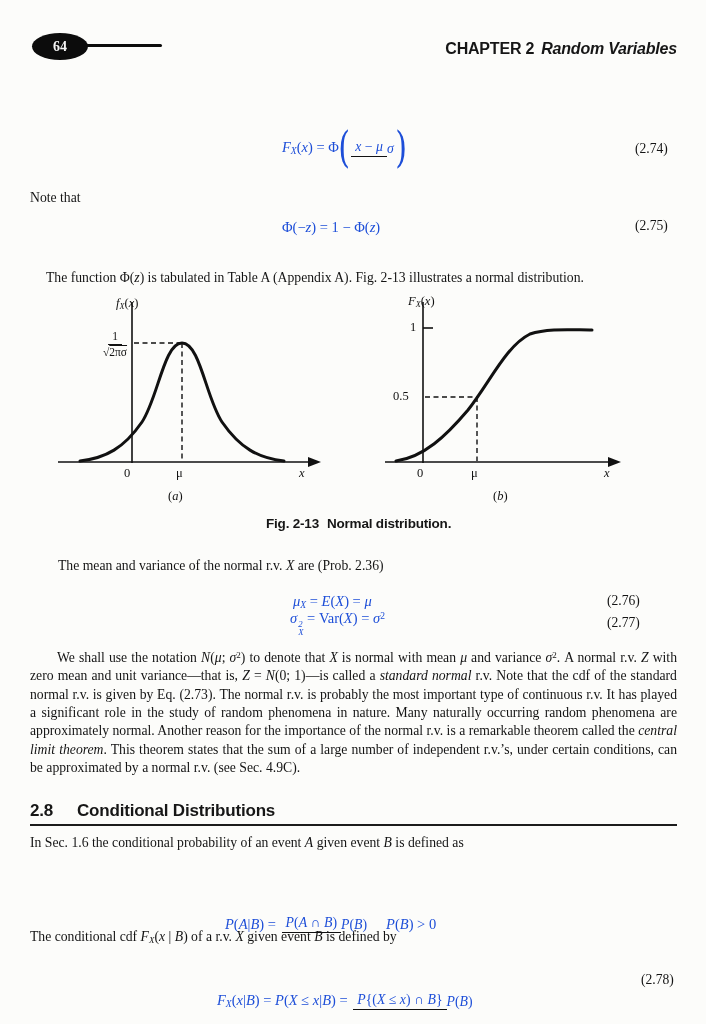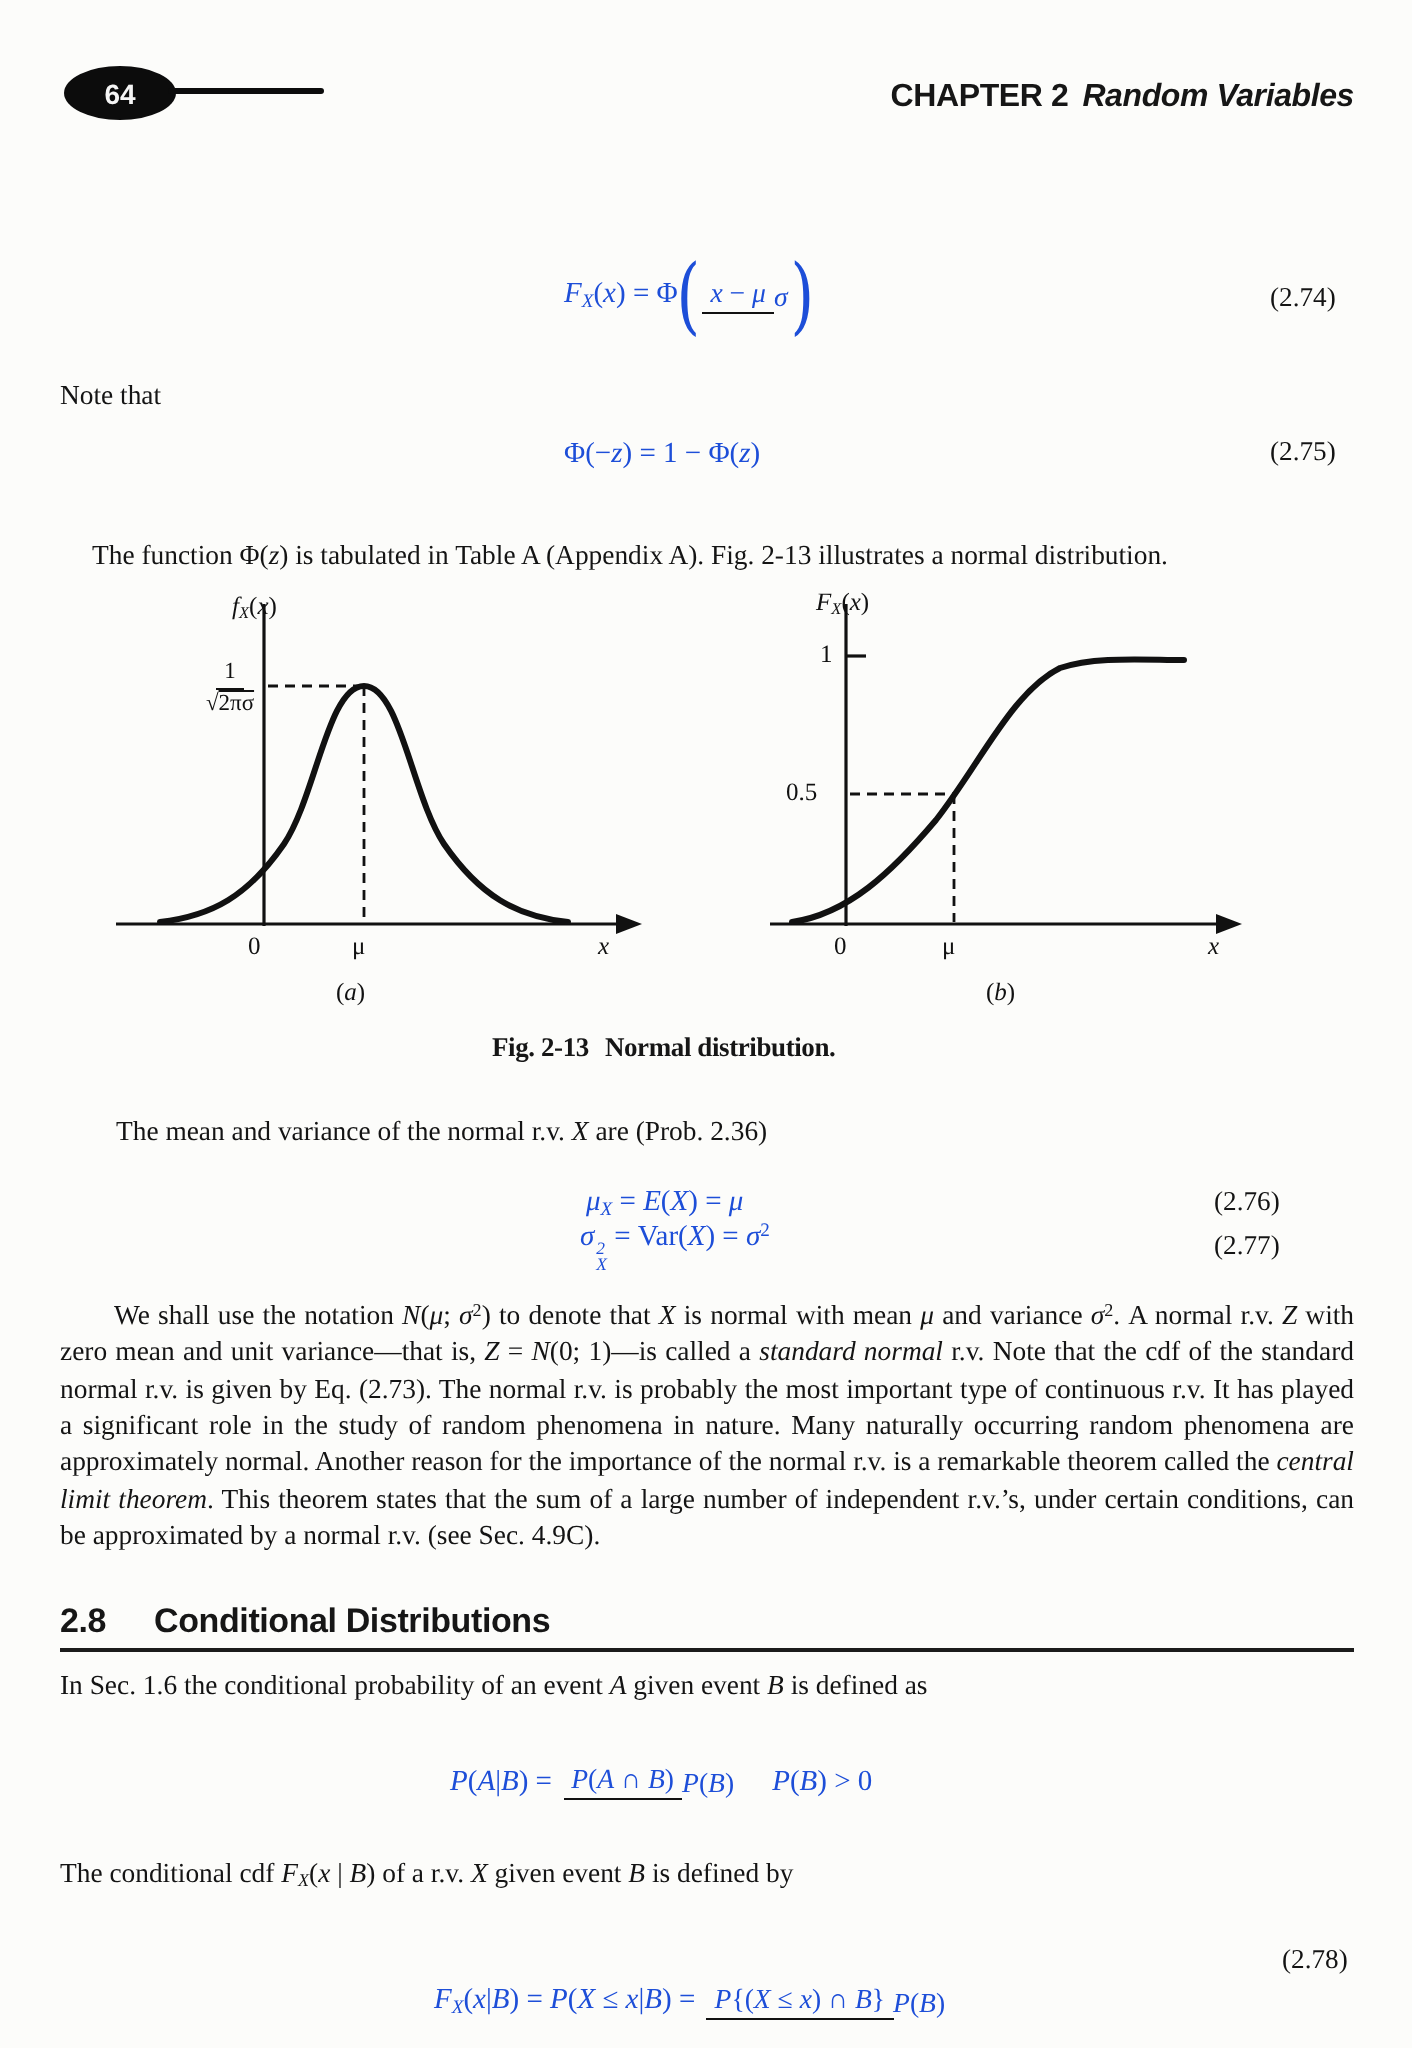--- a/index.html
+++ b/index.html
@@ -6,21 +6,21 @@
   .page{
     position:relative; width:706px; height:1024px; overflow:hidden;
     background:#fcfcfa; color:#161616;
     font-family:"Liberation Serif","DejaVu Serif",serif;
   }
   
   .badge{
     position:absolute; left:32px; top:33px; width:56px; height:27px;
     background:#0c0c0c; border-radius:50%;
     display:flex; align-items:center; justify-content:center;
-    color:#f5f5f5; font-family:Liberation Sans, sans-serif; font-weight:bold; font-size:14px;
+    color:#f5f5f5; font-family:Liberation Serif, serif; font-weight:bold; font-size:14px;
   }
   .badge-line{position:absolute; left:84px; top:44px; width:78px; height:3.4px; background:#0c0c0c; border-radius:2px;}
   .chapter{
     position:absolute; right:29px; top:40px;
     font-family:"Liberation Sans",sans-serif; font-weight:bold; font-size:16px;
     letter-spacing:-0.2px; white-space:pre;
   }
   .chapter .ct{font-style:italic; margin-left:7px;}
   
   .t{position:absolute; font-size:13.7px; line-height:18.3px; color:#141414;}
@@ -41,22 +41,22 @@
   .bigparen{font-size:42px; font-weight:400; line-height:0.9; display:inline-block;
             transform:scaleX(0.72); margin:0 -3px; font-family:"DejaVu Serif",serif;}
   
   .fig{position:absolute; left:0; top:0; width:706px; height:1024px; pointer-events:none;}
   .figsvg{position:absolute; left:0; top:282px;}
   .flab{position:absolute; font-size:12.5px; color:#111; white-space:pre;}
   .pfrac{position:absolute; left:96px; top:330px; width:38px; text-align:center;
          font-size:11.5px; line-height:1.1; color:#111;}
   .pfrac .fnum{display:block; border-bottom:1.2px solid #111; padding-bottom:1px; width:14px; margin:0 auto;}
   .pfrac .fden{display:block; padding-top:1px;}
-  .caption{position:absolute; left:246px; top:516px;
-           font-family:Liberation Serif, serif; font-weight:bold; font-size:13.5px; letter-spacing:-0.2px;}
+  .caption{position:absolute; left:266px; top:516px;
+           font-family:Liberation Sans, sans-serif; font-weight:bold; font-size:13.5px; letter-spacing:-0.2px;}
   .caption .cap2{margin-left:8px;}
   
   .sechead{position:absolute; left:30px; top:801px; font-family:"Liberation Sans",sans-serif;
            font-weight:bold; font-size:17px; letter-spacing:-0.2px;}
   .sechead .stitle{margin-left:24px;}
   .secrule{position:absolute; left:30px; top:824px; width:647px; height:2.4px; background:#1c1c1c;}
 </style>
 </head>
 <body>
 
@@ -145,21 +145,21 @@
   </div>
   <div class="eqnum" style="left:607px; top:615px;">(2.77)</div>
 
   <p class="t just" style="left:30px; top:646px; width:647px; margin:0; text-indent:27px;"><span>We shall use the notation </span><span class="r-i">N</span><span>(</span><span class="r-i">μ</span><span>; </span><span class="r-i">σ</span><span class="r-sup">2</span><span>) to denote that </span><span class="r-i">X</span><span> is normal with mean </span><span class="r-i">μ</span><span> and variance </span><span class="r-i">σ</span><span class="r-sup">2</span><span>. A normal r.v. </span><span class="r-i">Z</span><span> with zero mean and unit variance—that is, </span><span class="r-i">Z</span><span> = </span><span class="r-i">N</span><span>(0; 1)—is called a </span><span class="r-i">standard normal</span><span> r.v. Note that the cdf of the standard normal r.v. is given by Eq. (2.73). The normal r.v. is probably the most important type of continuous r.v. It has played a significant role in the study of random phenomena in nature. Many naturally occurring random phenomena are approximately normal. Another reason for the importance of the normal r.v. is a remarkable theorem called the </span><span class="r-i">central limit theorem</span><span>. This theorem states that the sum of a large number of independent r.v.’s, under certain conditions, can be approximated by a normal r.v. (see Sec. 4.9C).</span></p>
 
   <div class="sechead"><span>2.8</span><span class="stitle">Conditional Distributions</span></div>
   <div class="secrule"></div>
 
   <p class="t" style="left:30px; top:834px; width:647px; margin:0;"><span>In Sec. 1.6 the conditional probability of an event </span><span class="r-i">A</span><span> given event </span><span class="r-i">B</span><span> is defined as</span></p>
 
-  <div class="eq" style="left:225px; top:868px; height:46px;">
+  <div class="eq" style="left:225px; top:901px; height:46px;">
     <span><span class="r-i">P</span><span>(</span><span class="r-i">A</span><span>|</span><span class="r-i">B</span><span>) = </span></span>
     <span class="frac">
       <span class="fnum"><span class="r-i">P</span><span>(</span><span class="r-i">A</span><span> ∩ </span><span class="r-i">B</span><span>)</span></span>
       <span class="fden"><span class="r-i">P</span><span>(</span><span class="r-i">B</span><span>)</span></span>
     </span>
     <span style="display:inline-block; width:17px;"></span>
     <span><span class="r-i">P</span><span>(</span><span class="r-i">B</span><span>) &gt; 0</span></span>
   </div>
 
   <p class="t" style="left:30px; top:928px; width:647px; margin:0;"><span>The conditional cdf </span><span class="r-i">F</span><span class="r-subi">X</span><span>(</span><span class="r-i">x</span><span> | </span><span class="r-i">B</span><span>) of a r.v. </span><span class="r-i">X</span><span> given event </span><span class="r-i">B</span><span> is defined by</span></p>

